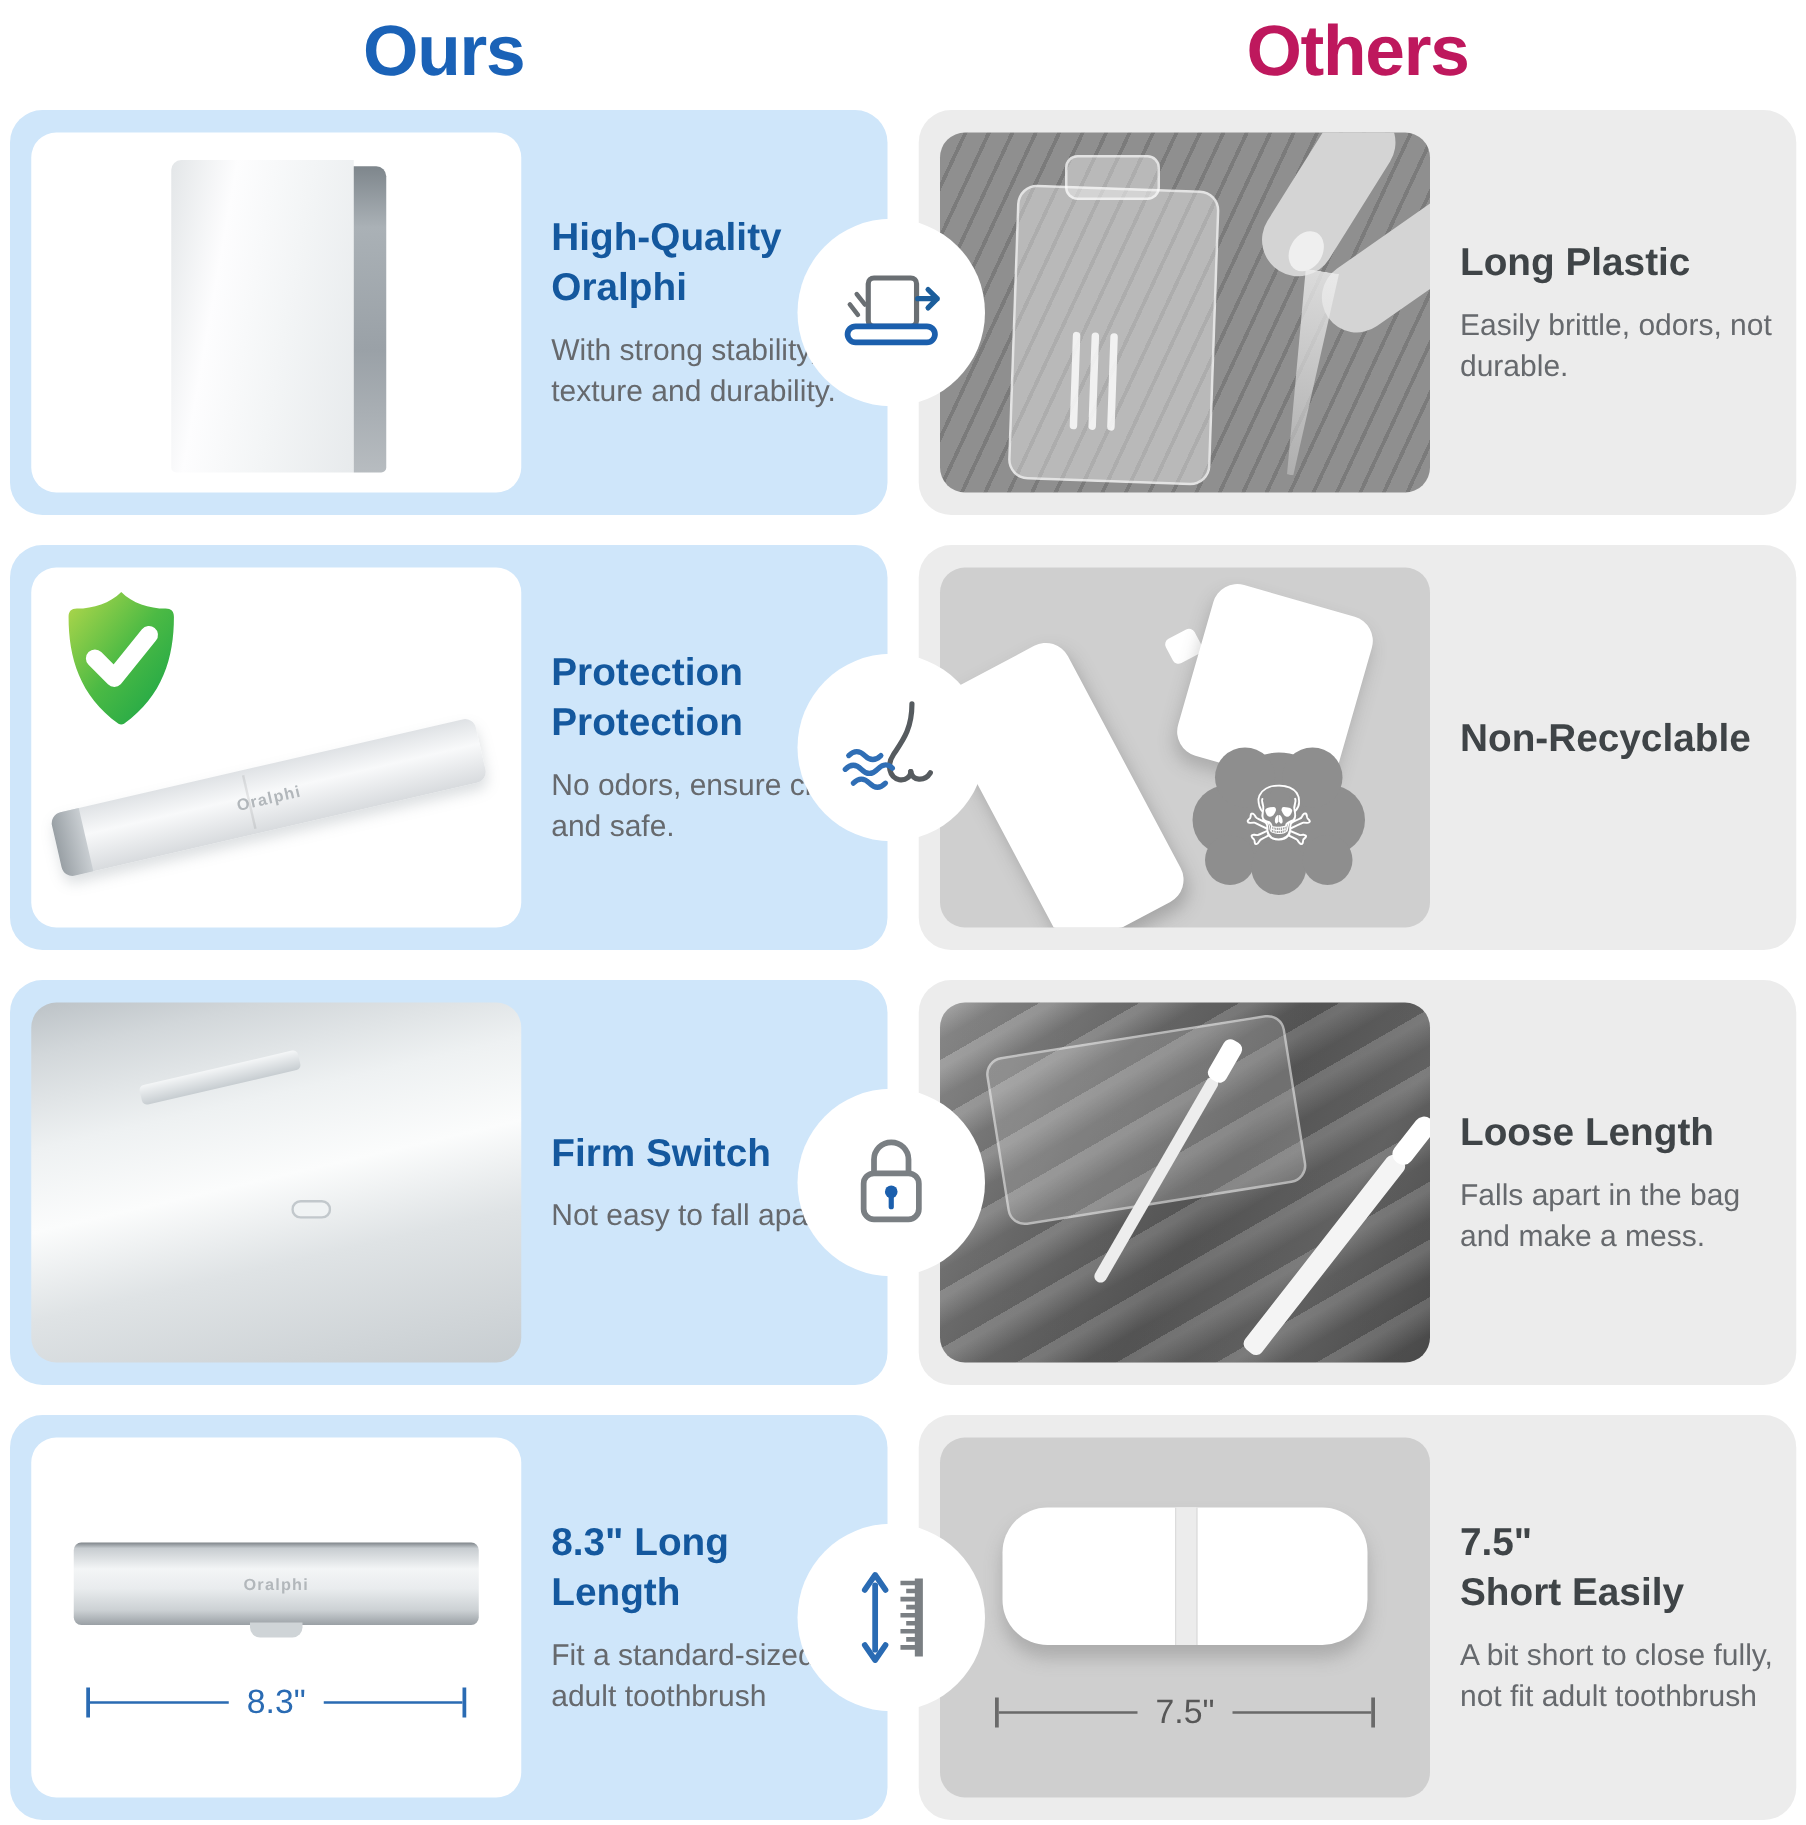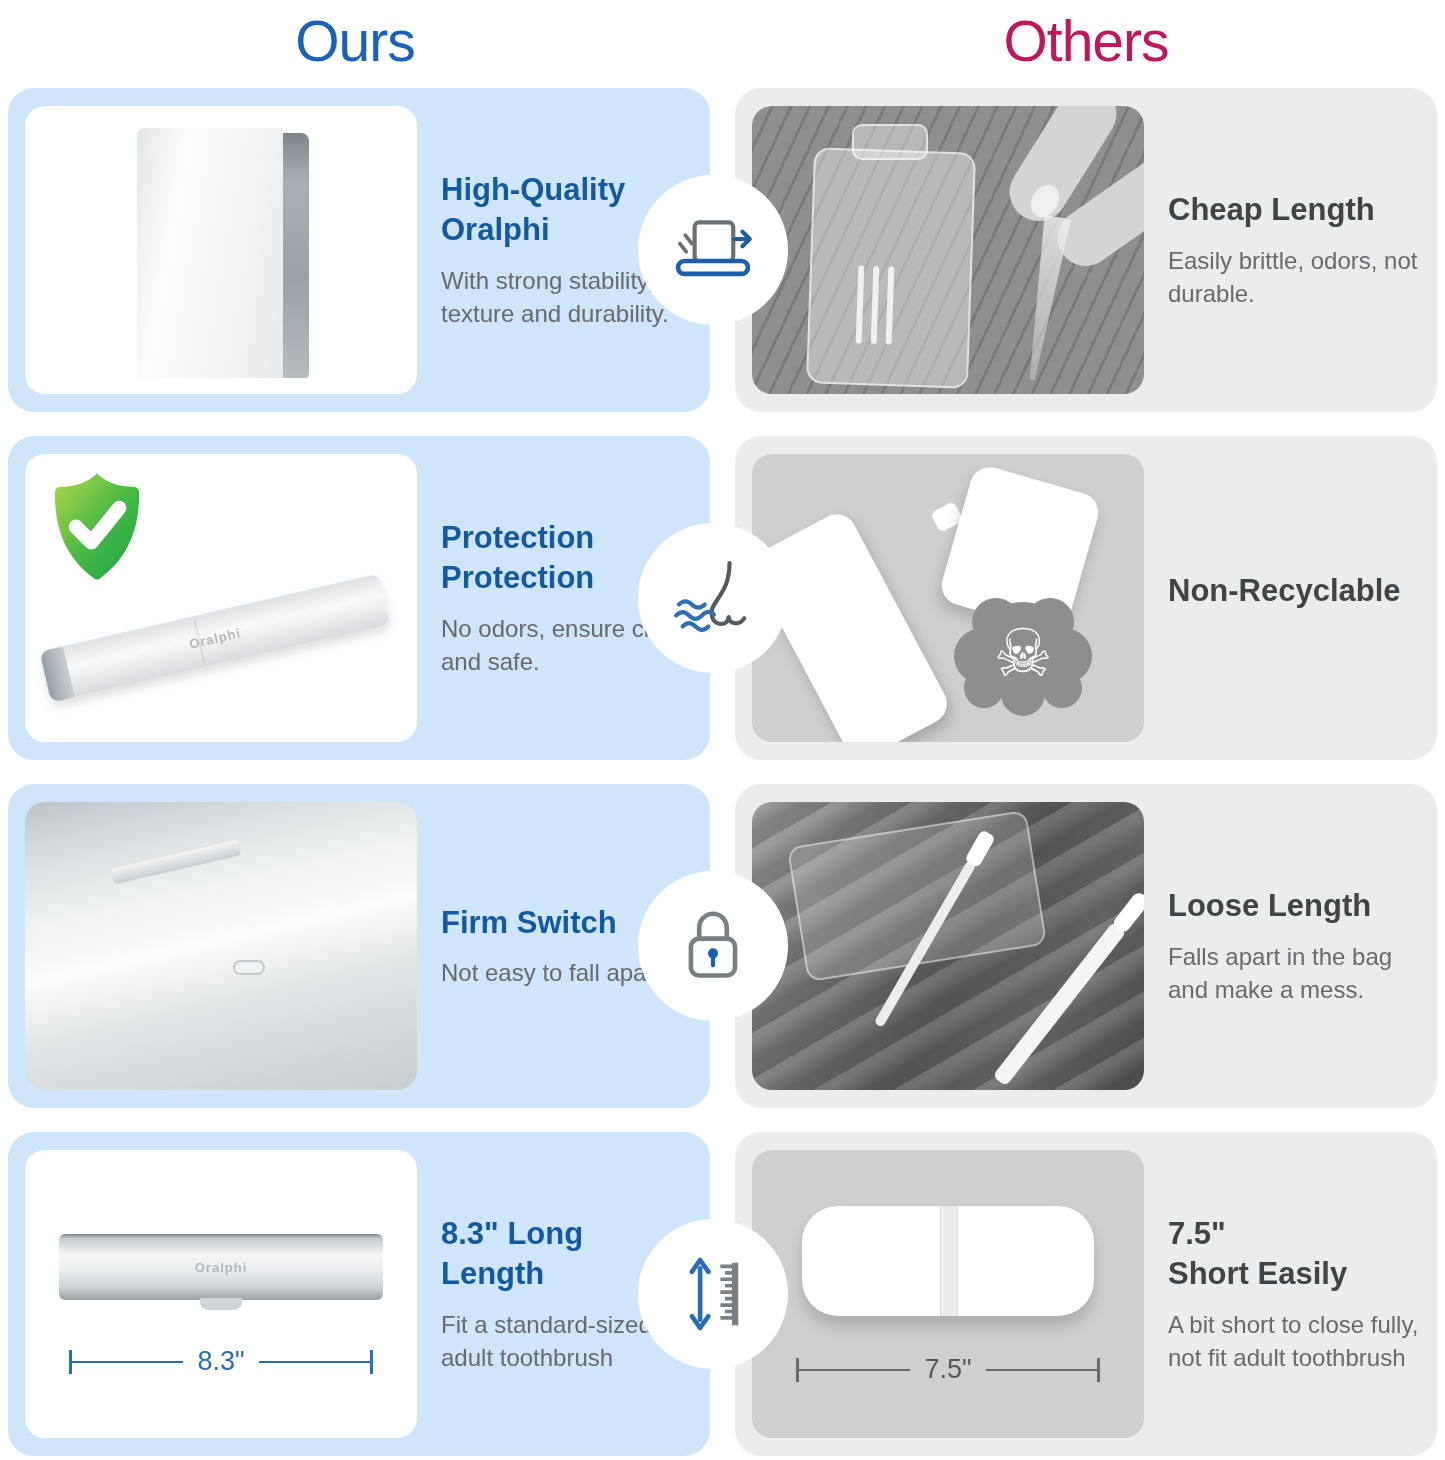--- a/index.html
+++ b/index.html
@@ -1,21 +1,21 @@
 <!DOCTYPE html>
 <html><head>
 <meta charset="utf-8">
 <style>
   html,body{margin:0;padding:0;background:#fff;}
   .page{position:relative;width:1445px;height:1460px;background:#fff;overflow:hidden;
         font-family:"Liberation Sans",sans-serif;}
   
   .header{position:relative;height:88px;}
   .col-title{position:absolute;top:0;height:82px;line-height:82px;text-align:center;
-             font-size:57px;font-weight:400;letter-spacing:-1px;}
+             font-size:57px;font-weight:700;letter-spacing:-1px;}
   .col-title.ours{left:0;width:710px;color:#1a62b7;}
   .col-title.others{left:735px;width:702px;color:#be185d;}
   
   .row{position:relative;height:324px;margin-bottom:24px;}
   .panel{position:absolute;top:0;height:324px;border-radius:26px;display:flex;align-items:center;}
   .panel.p-ours{left:8px;width:702px;background:#cfe6fa;}
   .panel.p-others{left:735px;width:702px;background:#ececec;}
   .visual{flex:none;width:392px;height:288px;margin-left:17px;border-radius:20px;
           position:relative;overflow:hidden;}
   .card-white{background:#ffffff;}
@@ -150,21 +150,21 @@
             <i></i>
             <i></i>
             <i></i>
           </div>
         <div class="finger f1"></div>
         <div class="finger f2"></div>
         <div class="nail"></div>
         <div class="shard"></div>
       </div>
       <div class="text">
-        <div class="h h-others">Cheap Length</div>
+        <div class="h h-others">Long Plastic</div>
         <div class="body-txt">Easily brittle, odors, not durable.</div>
       </div>
     </div>
   </div>
 
   <div class="row">
     <div class="panel p-ours">
       <div class="visual card-white">
         <div class="shield-badge">
           <svg width="112" height="122" viewBox="0 0 100 110">

